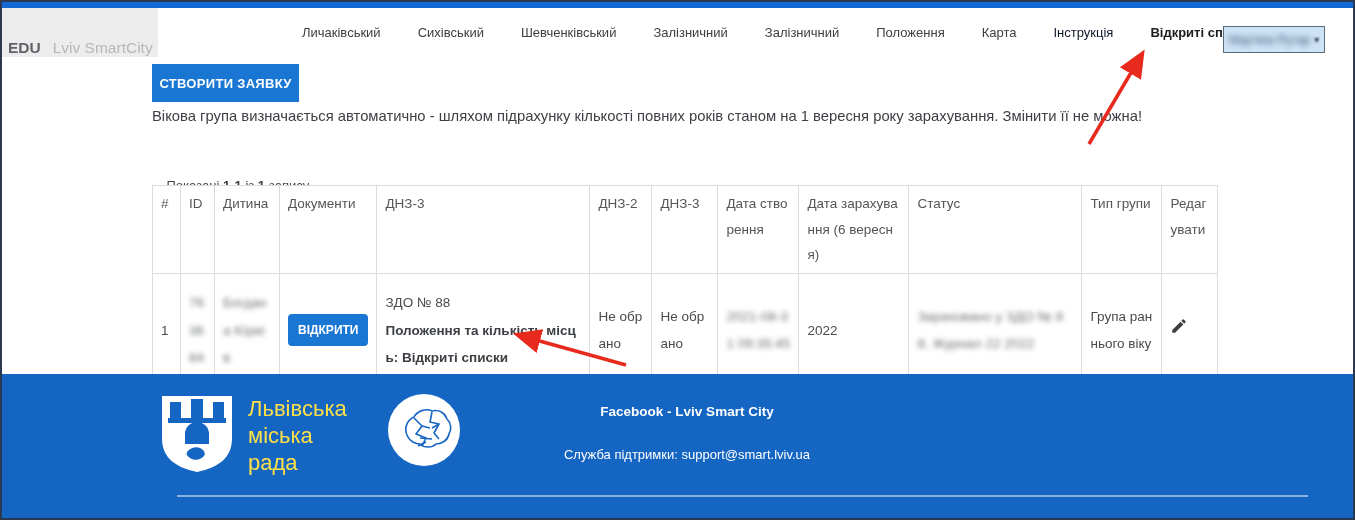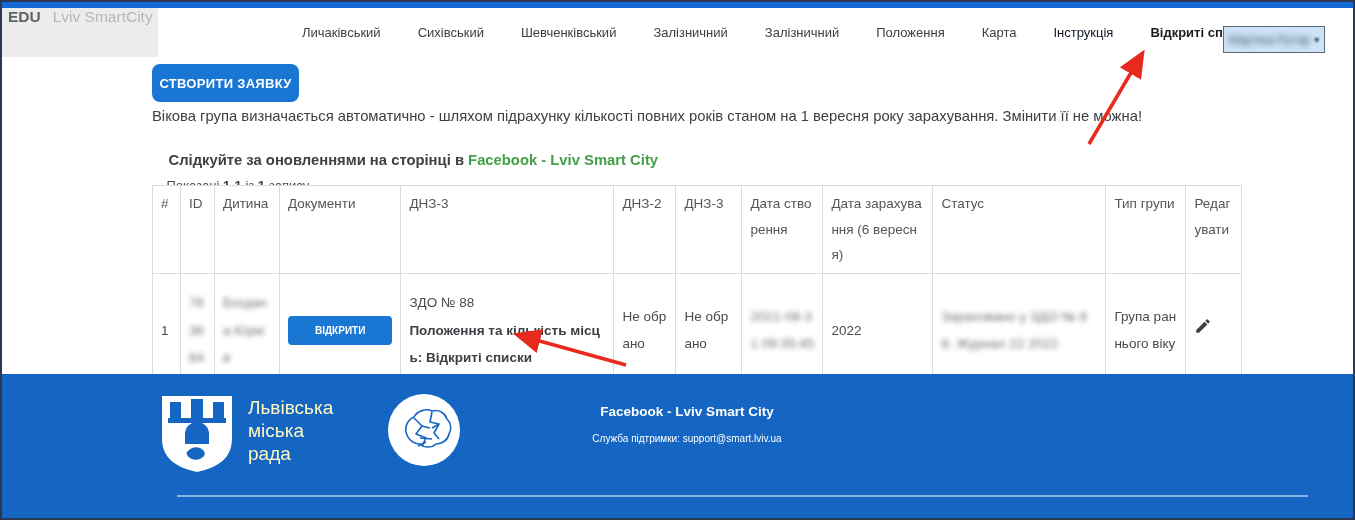--- a/index.html
+++ b/index.html
@@ -1,54 +1,54 @@
 <!DOCTYPE html>
 <html><head>
 <meta charset="utf-8">
 <style>
   html,body{margin:0;padding:0;background:#fff;font-family:"Liberation Sans",sans-serif;}
   .frame{position:relative;width:1355px;height:520px;box-sizing:border-box;border:2px solid #2a3950;background:#fff;overflow:hidden;}
   .topbar{position:absolute;left:0;top:0;right:0;height:6px;background:#1468d4;}
   
-  .logo-box{position:absolute;left:0;top:6px;width:156px;height:49px;background:#ececec;display:flex;align-items:flex-start;padding-left:6px;box-sizing:border-box;}
+  .logo-box{position:absolute;left:0;top:6px;width:156px;height:49px;background:#ececec;display:flex;align-items:flex-end;padding-left:6px;box-sizing:border-box;}
   .logo-edu{font-weight:bold;color:#5f6368;font-size:15.5px;}
   .logo-brand{color:#b4b7bc;font-size:15.5px;margin-left:12px;}
   .nav{position:absolute;left:268px;top:6px;height:49px;display:flex;align-items:center;gap:37px;font-size:13px;color:#3c4043;white-space:nowrap;margin-left:32px;}
   .nav-item{cursor:pointer;}
   .nav-red{color:#0f172a;font-weight:normal;}
   .nav-bold{color:#1c1c1c;font-weight:bold;}
   .user-chip{position:absolute;right:28px;top:24px;width:102px;height:27px;background:#cfe3f6;border:1px solid #5a6b7a;display:flex;align-items:center;justify-content:center;font-size:12px;color:#2d4a66;box-sizing:border-box;}
   .blurred{filter:blur(2.6px);opacity:.9;}
   .blurred-strong{filter:blur(3px);opacity:.95;}
   .caret{margin-left:4px;font-size:10px;color:#23364a;filter:blur(1px);}
   
-  .create-btn{position:absolute;left:150px;top:62px;width:147px;height:38px;background:#1976d2;color:#fff;border:none;border-radius:8px;font-weight:bold;font-size:13px;letter-spacing:.3px;font-family:inherit;cursor:pointer;}
+  .create-btn{position:absolute;left:150px;top:62px;width:147px;height:38px;background:#1976d2;color:#fff;border:none;border-radius:0;font-weight:bold;font-size:13px;letter-spacing:.3px;font-family:inherit;cursor:pointer;}
   .notice1{position:absolute;left:150px;top:106px;font-size:14.8px;font-weight:normal;color:#3d4044;white-space:pre-wrap;}
   .notice2{position:absolute;left:150px;top:134px;font-size:14.8px;font-weight:bold;color:#3d4044;white-space:pre-wrap;}
   .green-link{color:#43a047;cursor:pointer;}
   .summary{position:absolute;left:150px;top:161px;font-size:13px;color:#4a4a4a;white-space:pre-wrap;}
   .summary b{color:#3d4044;}
   
   table.grid{position:absolute;left:150px;top:183px;border-collapse:collapse;table-layout:fixed;background:#fff;}
   table.grid th,table.grid td{border:1px solid #dcdcdc;font-weight:normal;text-align:left;word-break:break-all;box-sizing:border-box;}
   table.grid th{padding:5px 8px;font-size:13.5px;color:#555;line-height:1.9;vertical-align:top;}
   table.grid td{padding:15px 8px;font-size:13.5px;color:#4b4b4b;line-height:2.05;vertical-align:middle;}
-  .open-btn{background:#1976d2;color:#fff;border:none;border-radius:4px;font-weight:bold;font-size:10px;padding:9px 27px;font-family:inherit;cursor:pointer;white-space:nowrap;}
+  .open-btn{background:#1976d2;color:#fff;border:none;border-radius:4px;font-weight:bold;font-size:12px;padding:9px 10px;font-family:inherit;cursor:pointer;white-space:nowrap;}
   .cell-bold{font-weight:bold;color:#3d4044;}
   .muted{color:#5d6166;}
   .edit-cell{cursor:pointer;}
   
   .footer{position:absolute;left:0;right:0;top:372px;bottom:0;background:#1565c2;}
   .coat{position:absolute;left:158px;top:20px;}
-  .council{position:absolute;left:246px;top:22px;color:#fef9c3;font-size:19px;line-height:1.22;}
+  .council{position:absolute;left:246px;top:22px;color:#fde047;font-size:22px;line-height:1.22;}
   .council span{display:block;}
   .brain{position:absolute;left:386px;top:20px;}
   .footer-center{position:absolute;left:535px;top:30px;width:300px;text-align:center;color:#fff;}
   .fb-link{font-weight:bold;font-size:13.5px;cursor:pointer;display:block;}
-  .support{font-size:10px;margin-top:14px;display:block;}
+  .support{font-size:13px;margin-top:28px;display:block;}
   .footer-rule{position:absolute;left:175px;right:45px;top:121px;height:2px;background:rgba(255,255,255,.5);}
   .arrows{position:absolute;left:0;top:0;width:1355px;height:520px;pointer-events:none;z-index:50;}
 </style>
 </head>
 <body>
 
 <div class="frame">
   <div class="topbar"></div>
 
   <div class="logo-box">
@@ -70,23 +70,20 @@
 
   <div class="user-chip">
     <span class="blurred-strong">Мар'яна Рутар</span>
     <span class="caret">▾</span>
   </div>
 
   <button class="create-btn">СТВОРИТИ ЗАЯВКУ</button>
 
   <div class="notice1">Вікова група визначається автоматично - шляхом підрахунку кількості повних років станом на 1 вересня року зарахування. Змінити її не можна!</div>
 
-  <div class="notice2">
-    <span>Слідкуйте за оновленнями на сторінці в </span><span class="green-link">Facebook - Lviv Smart City</span>
-  </div>
 
   <div class="summary">
     <span>Показані </span><b>1-1</b><span> із </span><b>1</b><span> запису.</span>
   </div>
 
   <table class="grid">
     <colgroup>
       <col style="width:28px">
         <col style="width:34px">
         <col style="width:65px">

